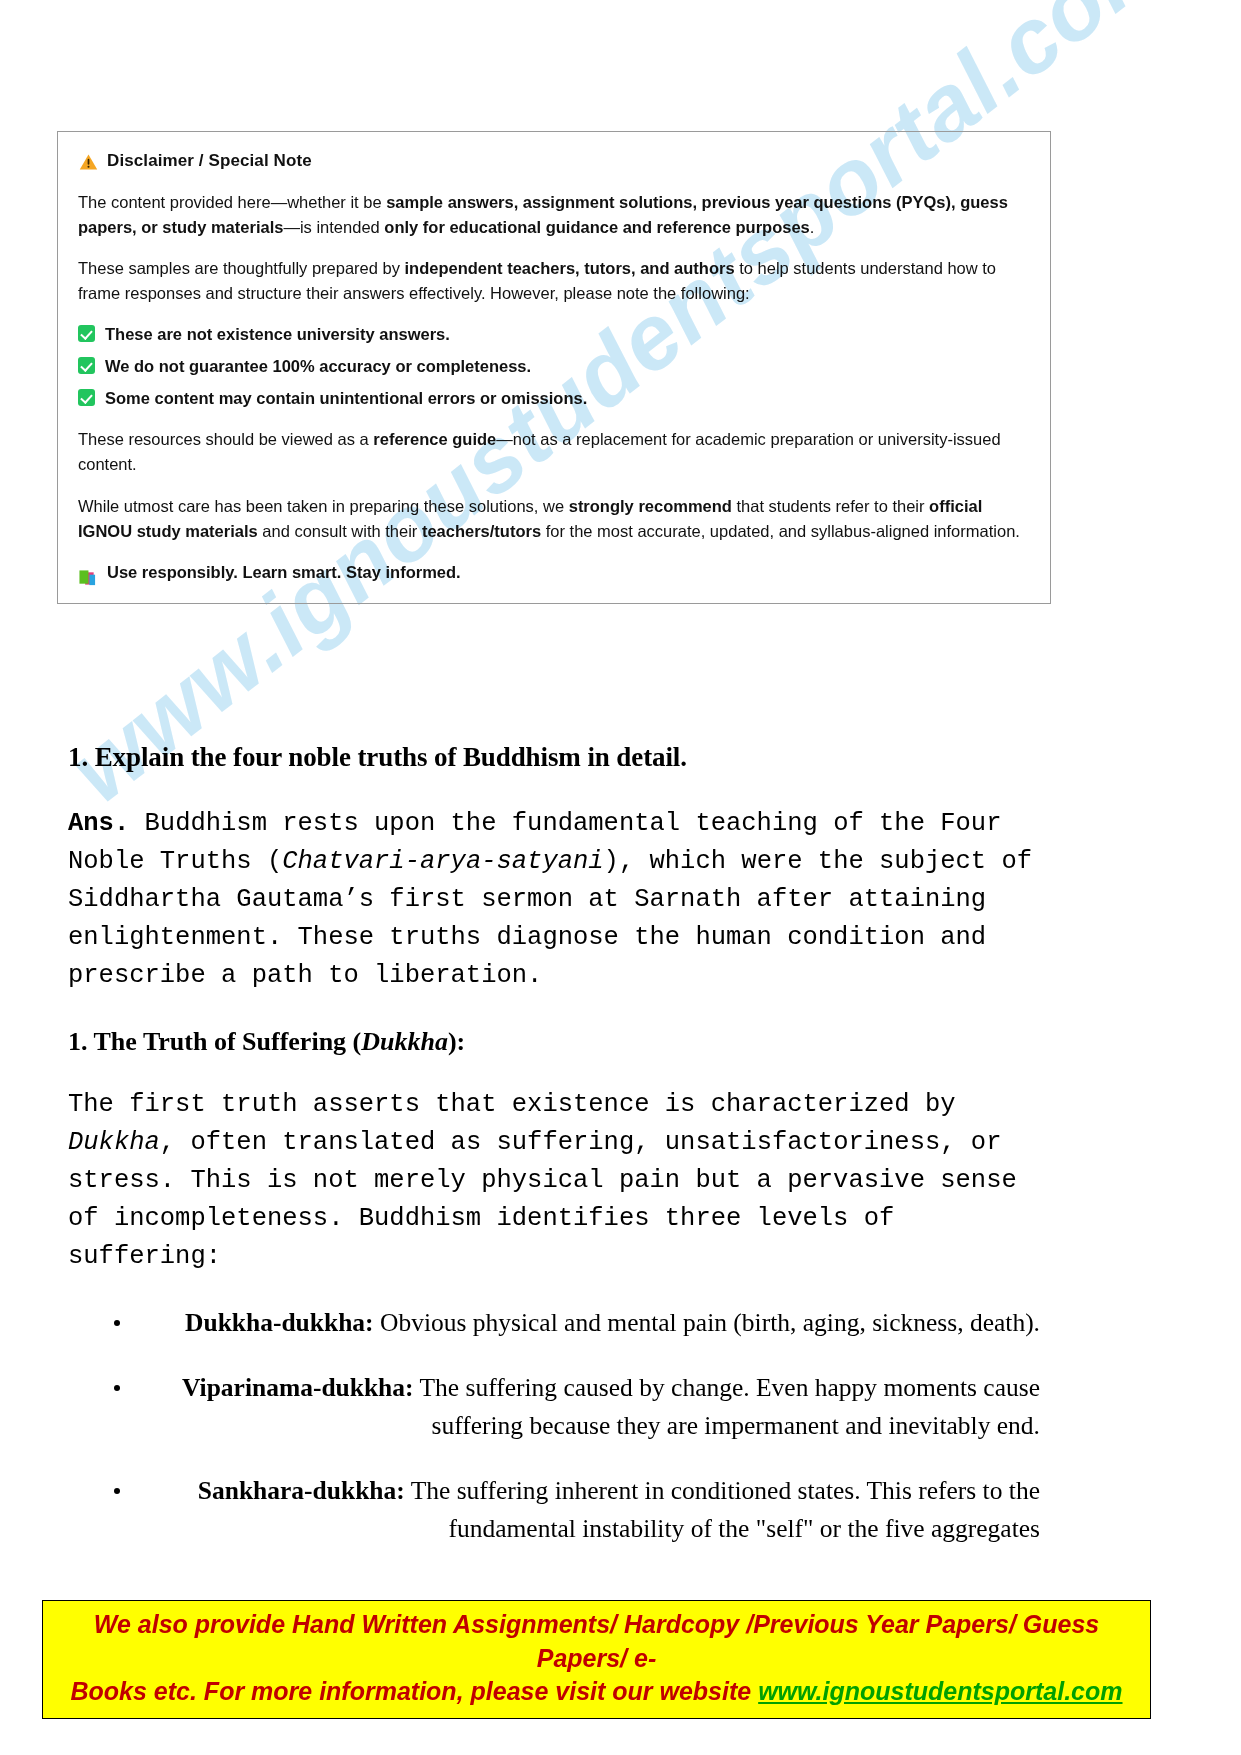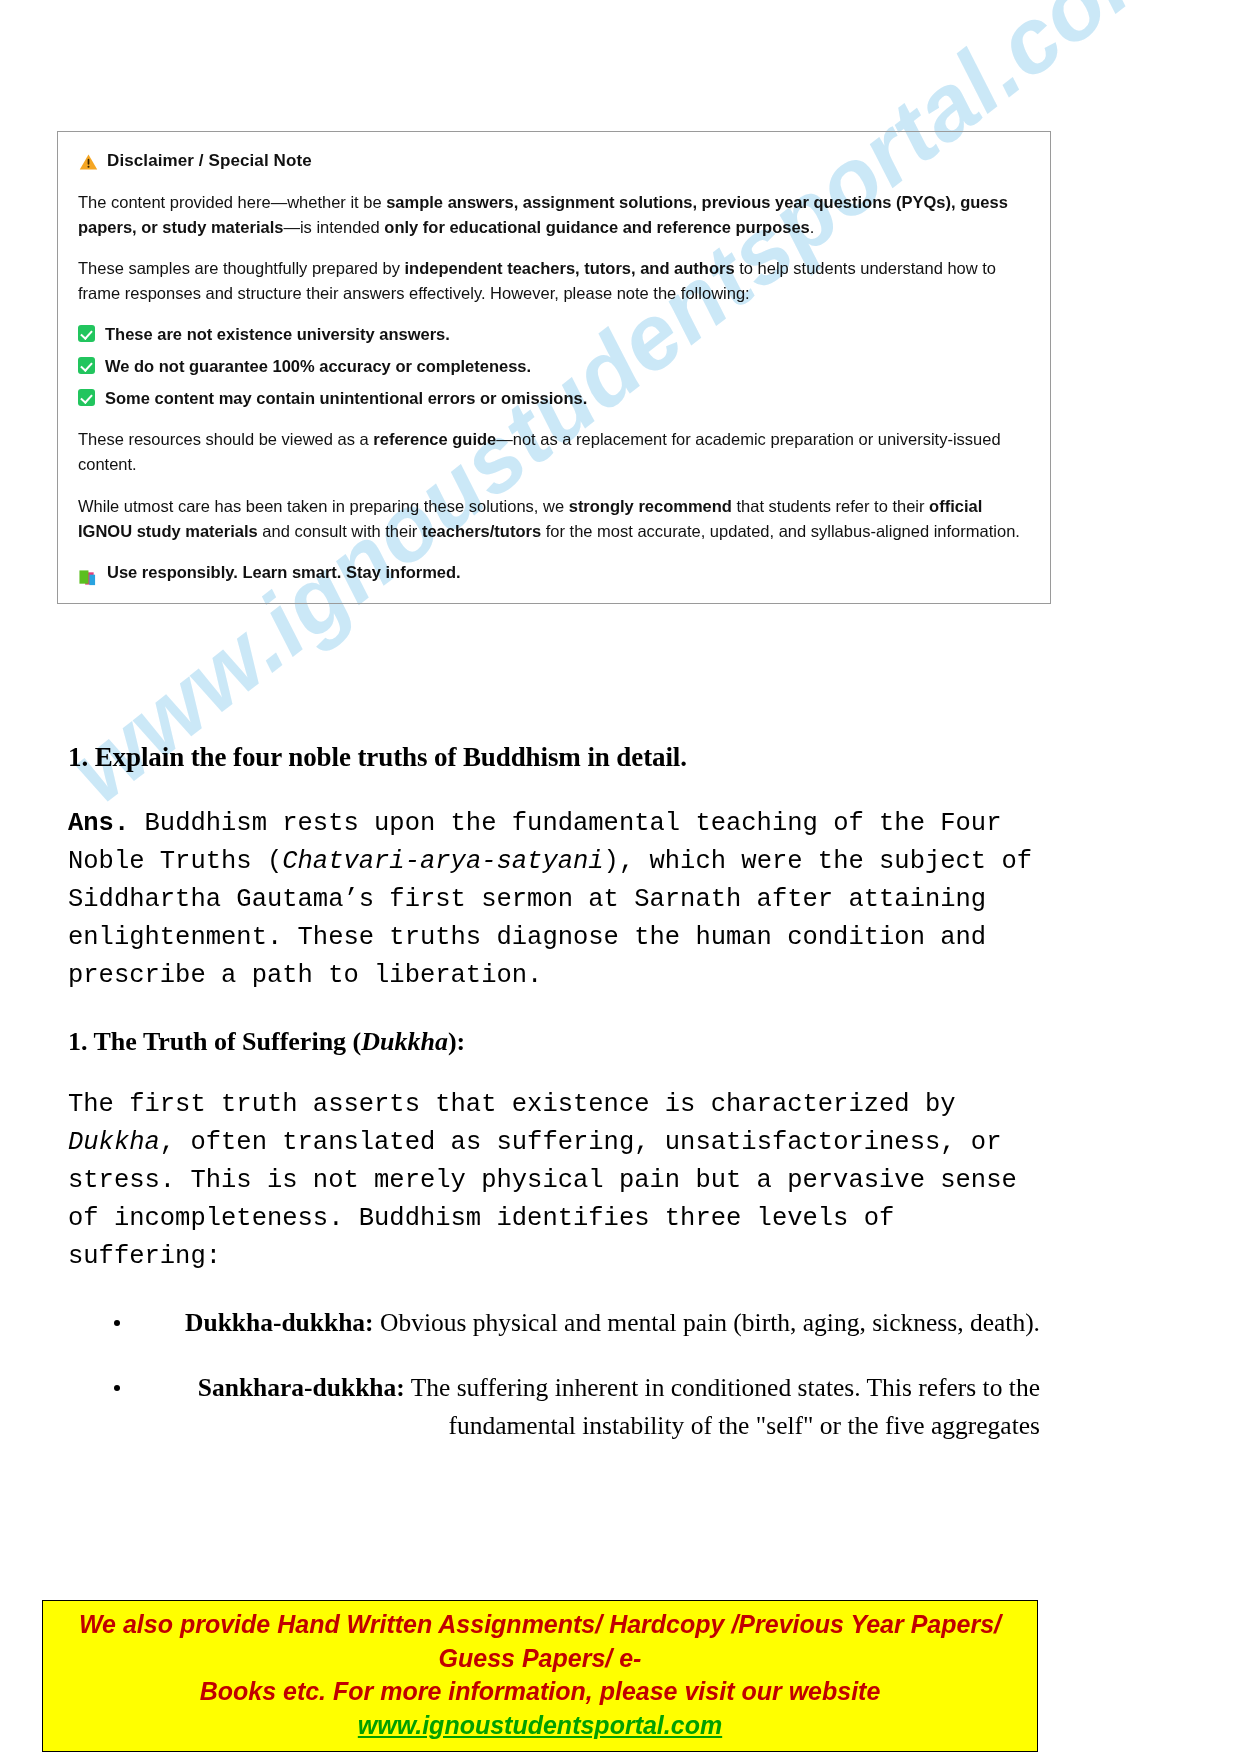--- a/index.html
+++ b/index.html
@@ -194,21 +194,21 @@
     border-radius: 50%;
     background: #000;
   }
   ul.bullets li b { font-weight: 700; }
 
   
   .footer-banner {
     position: absolute;
     left: 42px;
     top: 1600px;
-    width: 996px;
+    width: 1109px;
     box-sizing: border-box;
     background: #ffff00;
     border: 1px solid #000000;
     padding: 7px 10px 9px 10px;
     text-align: center;
     font-family: "Liberation Sans", "DejaVu Sans", sans-serif;
     font-style: italic;
     font-weight: 700;
     font-size: 25px;
     line-height: 1.34;
@@ -283,20 +283,21 @@
     <h2 class="q-heading">1. Explain the four noble truths of Buddhism in detail.</h2>
 
     <p class="body-para"><b>Ans.</b><span> Buddhism rests upon the fundamental teaching of the Four Noble Truths (</span><i>Chatvari-arya-satyani</i><span>), which were the subject of Siddhartha Gautama’s first sermon at Sarnath after attaining enlightenment. These truths diagnose the human condition and prescribe a path to liberation.</span></p>
 
     <h3 class="sub-heading"><span>1. The Truth of Suffering (</span><i>Dukkha</i><span>):</span></h3>
 
     <p class="body-para"><span>The first truth asserts that existence is characterized by </span><i>Dukkha</i><span>, often translated as suffering, unsatisfactoriness, or stress. This is not merely physical pain but a pervasive sense of incompleteness. Buddhism identifies three levels of suffering:</span></p>
 
     <ul class="bullets">
       <li><b>Dukkha-dukkha:</b><span> Obvious physical and mental pain (birth, aging, sickness, death).</span></li>
+      <li><b>Viparinama-dukkha:</b><span> The suffering caused by change. Even happy moments cause suffering because they are impermanent and inevitably end.</span></li>
       <li><b>Sankhara-dukkha:</b><span> The suffering inherent in conditioned states. This refers to the fundamental instability of the "self" or the five aggregates</span></li>
     </ul>
 
   </main>
 
   <div class="footer-banner">
     <span>We also provide Hand Written Assignments/ Hardcopy /Previous Year Papers/ Guess Papers/ e-</span><br>
     <span>Books etc. For more information, please visit our website </span><a class="site-link" href="#">www.ignoustudentsportal.com</a>
   </div>
 

